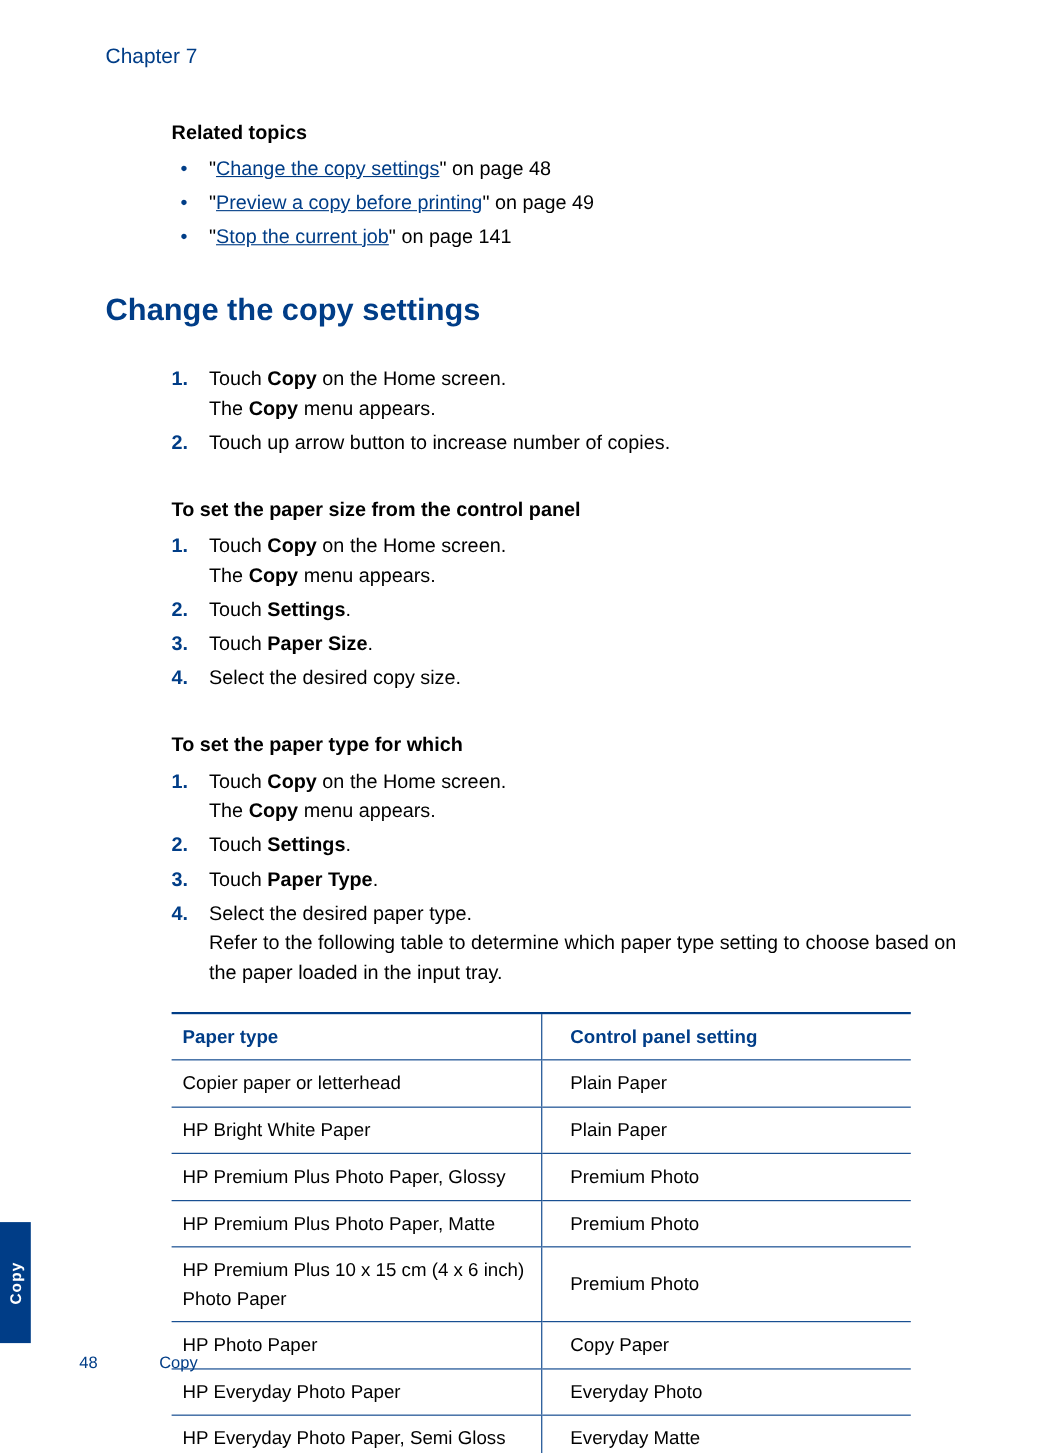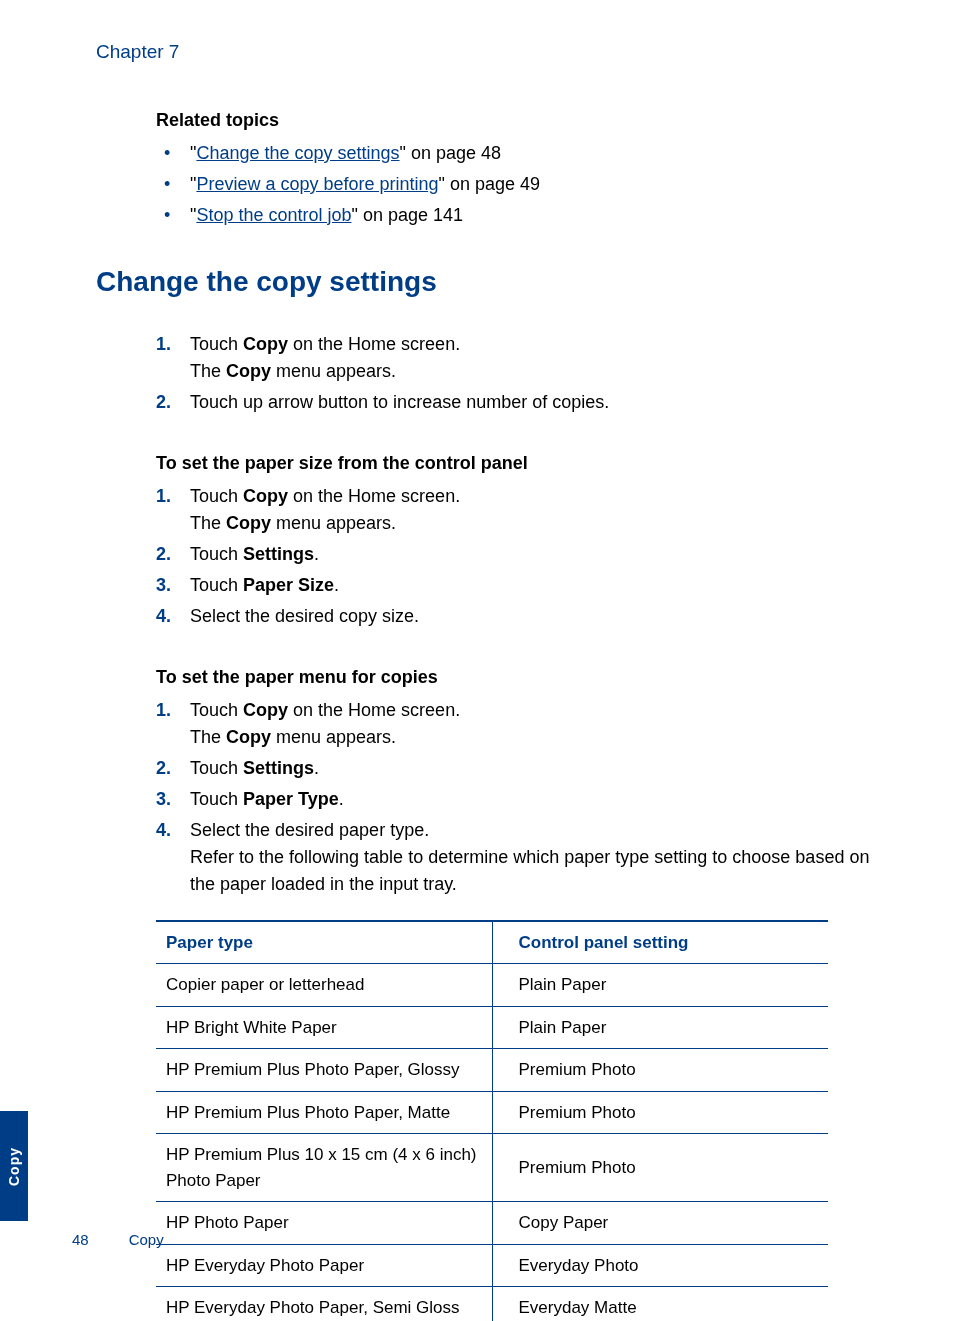--- a/index.html
+++ b/index.html
@@ -120,34 +120,34 @@
       transform: rotate(180deg);
       letter-spacing: 1px;
     }
     .footer {
       position: absolute;
       bottom: 70px;
       left: 72px;
       color: #003d87;
       font-size: 15px;
     }
-    .footer .pagenum { margin-right: 40px; }
+    .footer .pagenum { margin-right: 56px; }
   </style>
 </head>
 <body>
 
 <div class="page">
   <div class="chapter-header">Chapter 7</div>
 
   <div class="content">
     <div class="bold-heading">Related topics</div>
     <ul class="bullet-list">
       <li><span class="link-quote">"</span><a href="#">Change the copy settings</a><span>" on page 48</span></li>
       <li><span class="link-quote">"</span><a href="#">Preview a copy before printing</a><span>" on page 49</span></li>
-      <li><span class="link-quote">"</span><a href="#">Stop the control job</a><span>" on page 141</span></li>
+      <li><span class="link-quote">"</span><a href="#">Stop the current job</a><span>" on page 141</span></li>
     </ul>
 
     <h2 class="h2-title">Change the copy settings</h2>
 
     <div class="section-block">
       <ol class="ordered-list">
         <li><span class="num">1.</span><span>Touch </span><strong class="kw">Copy</strong><span> on the Home screen.</span><span class="subline"><span>The </span><strong class="kw">Copy</strong><span> menu appears.</span></span></li>
         <li><span class="num">2.</span><span>Touch up arrow button to increase number of copies.</span></li>
       </ol>
     </div>
@@ -156,21 +156,21 @@
       <div class="bold-heading">To set the paper size from the control panel</div>
       <ol class="ordered-list">
         <li><span class="num">1.</span><span>Touch </span><strong class="kw">Copy</strong><span> on the Home screen.</span><span class="subline"><span>The </span><strong class="kw">Copy</strong><span> menu appears.</span></span></li>
         <li><span class="num">2.</span><span>Touch </span><strong class="kw">Settings</strong><span>.</span></li>
         <li><span class="num">3.</span><span>Touch </span><strong class="kw">Paper Size</strong><span>.</span></li>
         <li><span class="num">4.</span><span>Select the desired copy size.</span></li>
       </ol>
     </div>
 
     <div class="section-block">
-      <div class="bold-heading">To set the paper menu for copies</div>
+      <div class="bold-heading">To set the paper type for which</div>
       <ol class="ordered-list">
         <li><span class="num">1.</span><span>Touch </span><strong class="kw">Copy</strong><span> on the Home screen.</span><span class="subline"><span>The </span><strong class="kw">Copy</strong><span> menu appears.</span></span></li>
         <li><span class="num">2.</span><span>Touch </span><strong class="kw">Settings</strong><span>.</span></li>
         <li><span class="num">3.</span><span>Touch </span><strong class="kw">Paper Type</strong><span>.</span></li>
         <li><span class="num">4.</span><span>Select the desired paper type.</span><span class="subline">Refer to the following table to determine which paper type setting to choose based on the paper loaded in the input tray.</span></li>
       </ol>
     </div>
 
     <table class="paper-table">
       <thead>

